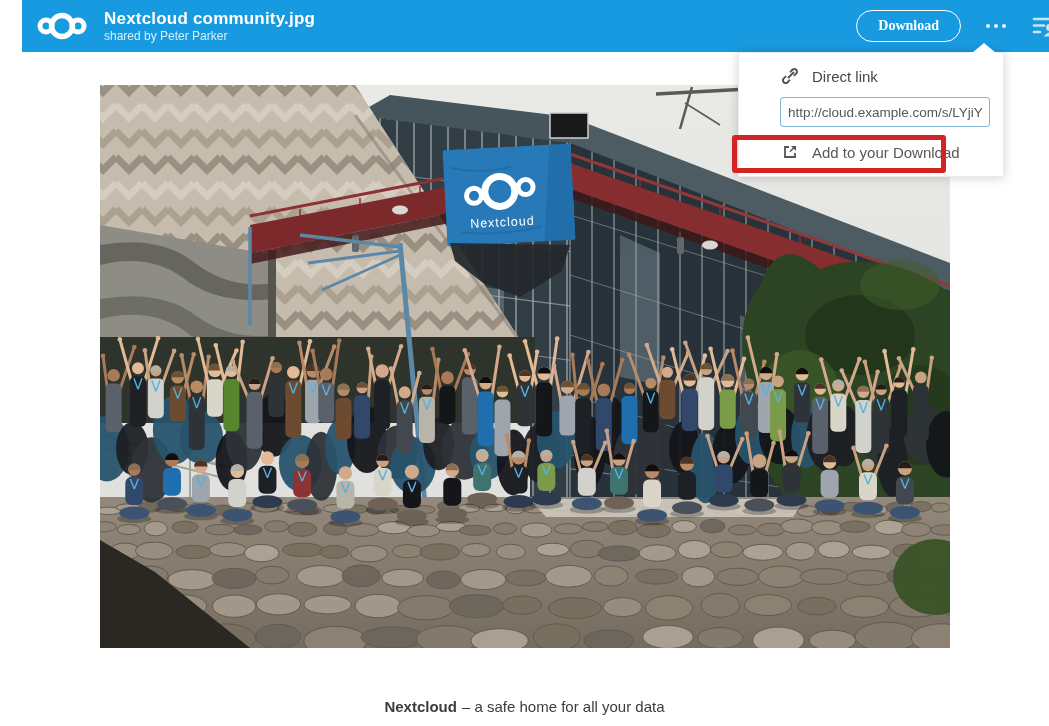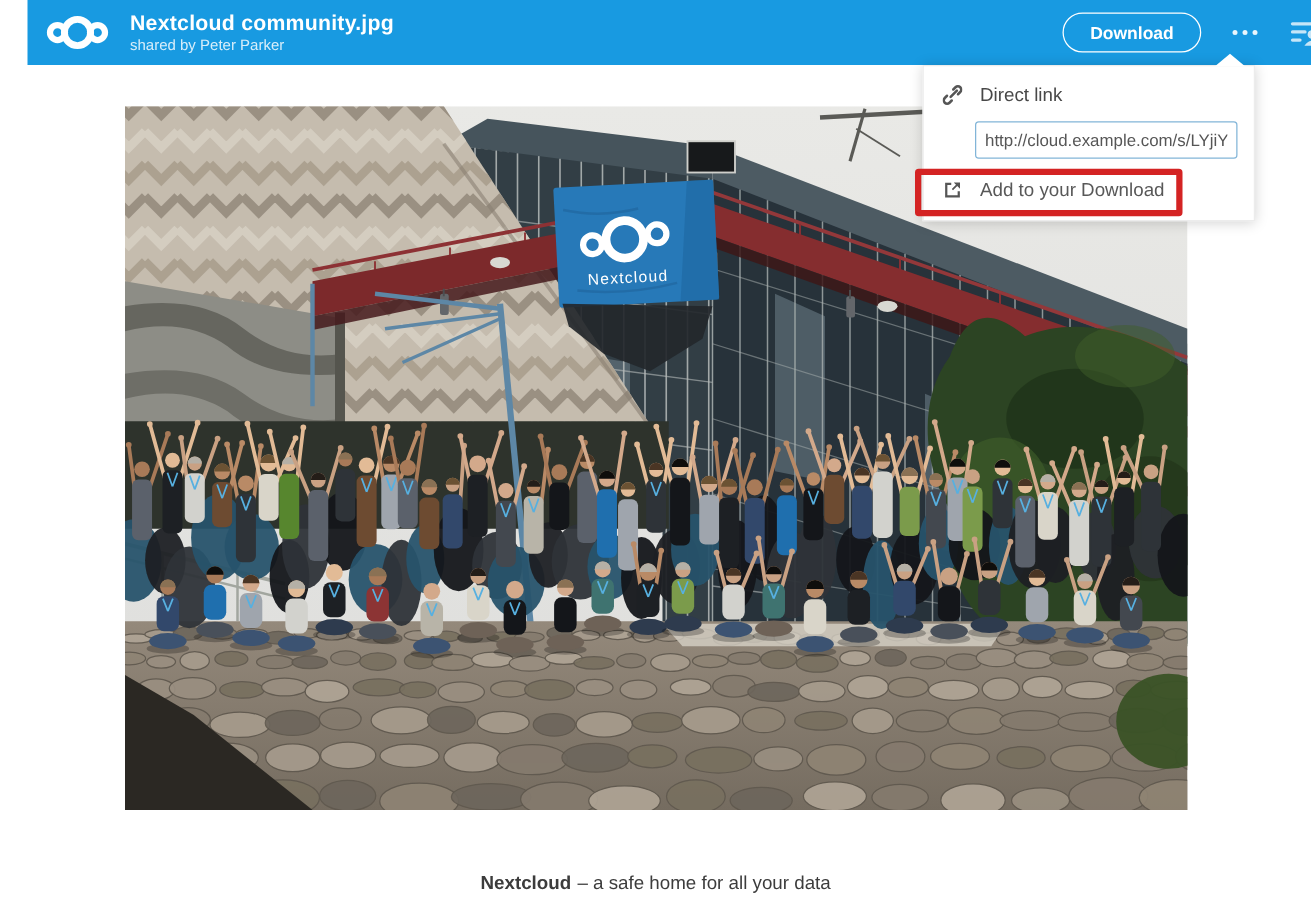--- a/index.html
+++ b/index.html
@@ -8,33 +8,33 @@
   .page { position:relative; width:1049px; height:726px; background:#fff; }
 
   
   .header { position:absolute; top:0; left:0; width:100%; height:52px;
     background:#189ae1; display:flex; align-items:center; padding:0 10px 0 14px; z-index:5;margin-left:22px; }
   .logo { width:52px; height:36px; flex:0 0 auto; margin-right:16px; }
   .titles { flex:1 1 auto; min-width:0; color:#fff; }
   .title { font-size:17px; font-weight:bold; line-height:19px; letter-spacing:.2px; }
   .subtitle { font-size:12px; line-height:14px; color:rgba(255,255,255,.83); margin-top:1px; }
   .download-btn { background:transparent; color:#fff; border:1.5px solid #fff; border-radius:17px;
-    font-family:Liberation Sans, sans-serif; font-size:14px; font-weight:bold; padding:7px 21px; cursor:pointer; margin-right:16px; }
+    font-family:Liberation Serif, serif; font-size:14px; font-weight:bold; padding:7px 21px; cursor:pointer; margin-right:16px; }
   .more-btn { background:transparent; border:none; cursor:pointer; width:38px; height:34px;
     display:flex; align-items:center; justify-content:center; gap:4px; margin-right:12px; }
   .more-btn .dot { width:4px; height:4px; border-radius:50%; background:rgba(255,255,255,.9); }
   .details-btn { background:transparent; border:none; cursor:pointer; width:34px; height:32px;
     display:flex; align-items:center; justify-content:center; }
 
   
   .menu { position:absolute; left:738px; top:52px; width:266px; z-index:6;
     background:#fff; border:1px solid #ececec; box-shadow:0 1px 10px rgba(0,0,0,.18); padding:8px 0 9px; }
   .menu::before { content:""; position:absolute; top:-10px; left:233px; width:0; height:0;
     border-left:12px solid transparent; border-right:12px solid transparent; border-bottom:10px solid #fff; }
-  .menu-row { display:flex; align-items:center; height:30px; padding:0 15px; cursor:pointer; }
+  .menu-row { display:flex; align-items:center; height:30px; padding:0 15px; cursor:pointer;margin-left:28px; }
   .menu-row .micon { width:16px; height:16px; flex:0 0 auto; margin-right:14px; }
   .menu-row .mlabel { font-size:15px; color:#484848; white-space:nowrap; }
   .menu-row.secondary .mlabel { color:#585858; }
   .url-input { display:block; margin:6px 15px 10px 41px; width:210px; height:30px;
     border:1px solid #82b5d8; border-radius:3px; font-family:inherit; font-size:13.5px;
     color:#565656; padding:4px 7px; outline:none; }
   .highlight-box { position:absolute; left:-7px; top:82px; width:214px; height:38px;
     border:5px solid #d42323; border-radius:3px; pointer-events:none; }
 
   

